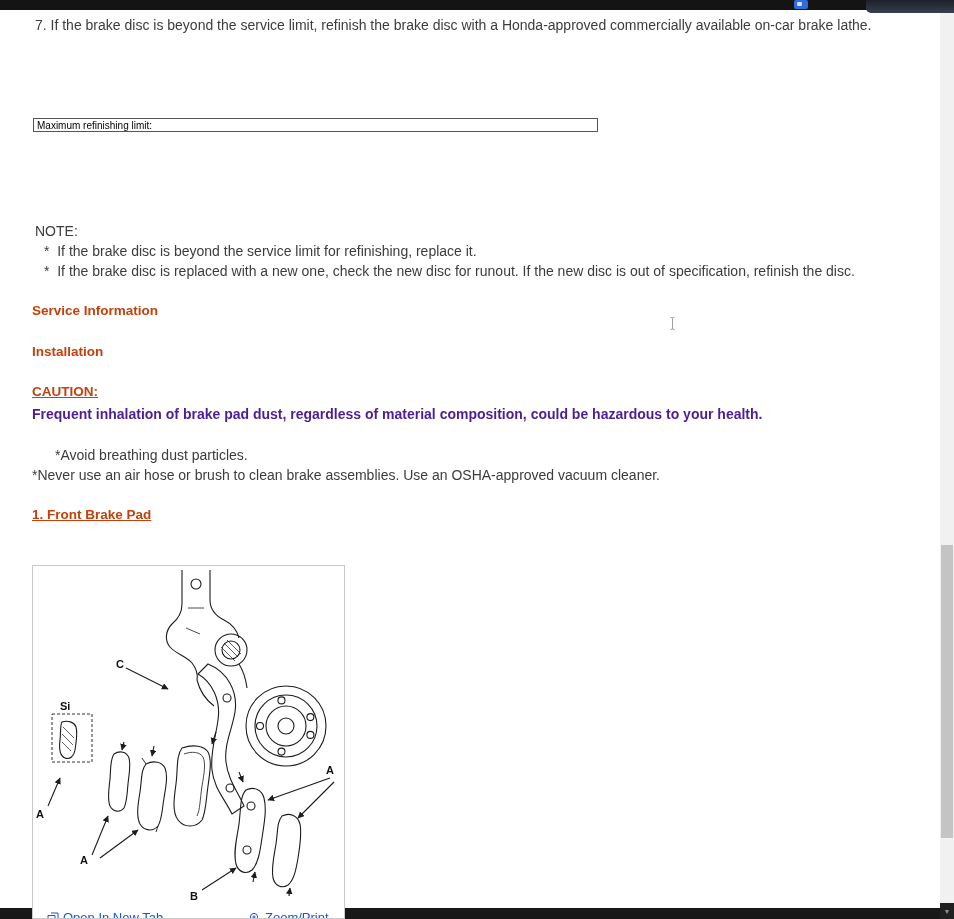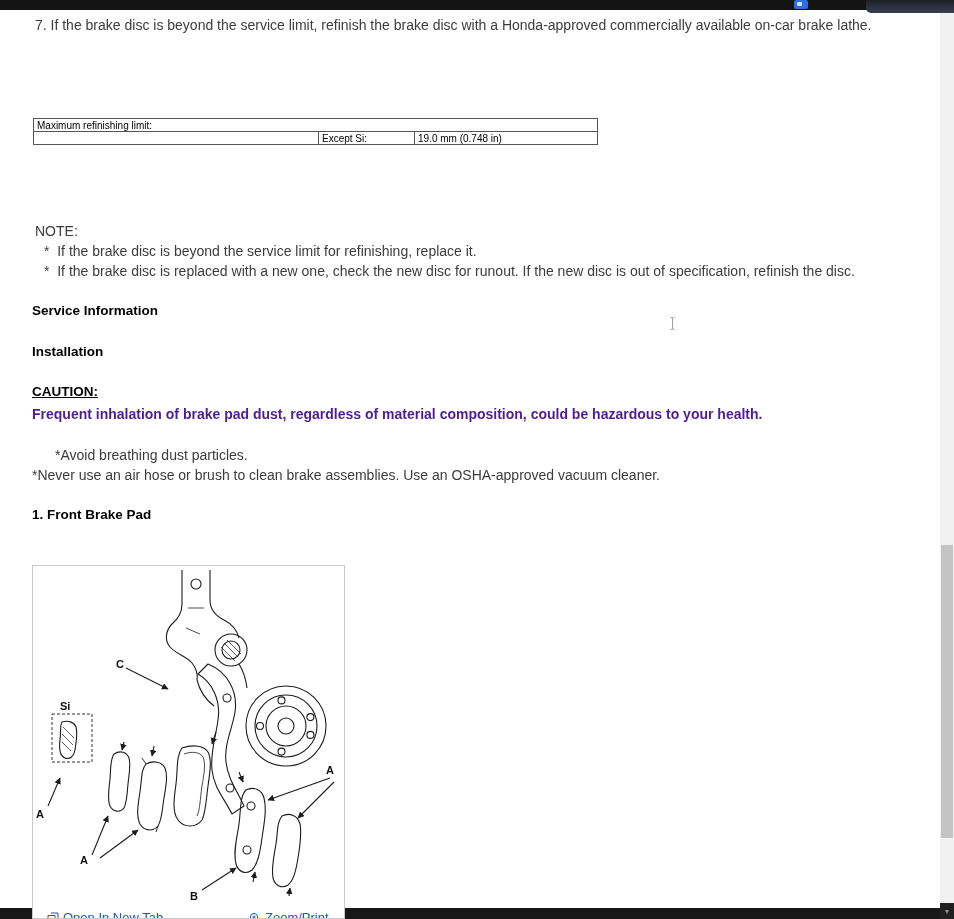--- a/index.html
+++ b/index.html
@@ -7,34 +7,34 @@
   body {
     font-family: "Liberation Sans", sans-serif;
     background: #ffffff;
     position: relative;
     overflow: hidden;
   }
   p, h3 { position: absolute; margin: 0; }
   .body-text { font-size: 14px; color: #3c3c3c; }
   .bold-text { font-weight: bold; color: #4c1d95; }
   .pre { white-space: pre-wrap; }
-  h3 { font-size: 13.5px; font-weight: 700; color: #000000; }
+  h3 { font-size: 13.5px; font-weight: 700; color: #c2410c; }
 
   
   #step7        { left: 35px; top: 17px; width: 872px; }
   #note-label   { left: 35px; top: 223px; }
   #note-1       { left: 44px; top: 243px; width: 880px; }
   #note-2       { left: 44px; top: 263px; width: 890px; }
   #svc-info     { left: 32px; top: 303px; }
   #install      { left: 32px; top: 344px; }
   #caution-lbl  { left: 32px; top: 384px; text-decoration: underline; }
   #caution-txt  { left: 32px; top: 406px; width: 880px; }
   #warn-1       { left: 32px; top: 447px; margin-left: 23px; }
   #warn-2       { left: 32px; top: 467px; }
-  #front-brake  { left: 32px; top: 507px; }
+  #front-brake  { left: 32px; top: 507px; text-decoration: underline; }
 
   
   #limit-table {
     position: absolute; left: 33px; top: 118px;
     border-collapse: collapse; font-size: 10px; color: #000;
     table-layout: fixed;
   }
   #limit-table td {
     border: 1px solid #555; height: 13px; padding: 0 3px;
     vertical-align: middle; overflow: hidden; white-space: nowrap; margin-left: 41px;
@@ -105,25 +105,20 @@
 
   <table id="limit-table">
     <colgroup>
         <col style="width:285px">
         <col style="width:96px">
         <col style="width:183px">
       </colgroup>
     <tbody>
       <tr>
         <td colspan="3">Maximum refinishing limit:</td>
-      </tr>
-      <tr>
-        <td></td>
-        <td>Except Si:</td>
-        <td>19.0 mm (0.748 in)</td>
       </tr>
     </tbody>
   </table>
 
   <p id="note-label" class="body-text">NOTE:</p>
   <p id="note-1" class="body-text pre">*  If the brake disc is beyond the service limit for refinishing, replace it.</p>
   <p id="note-2" class="body-text pre">*  If the brake disc is replaced with a new one, check the new disc for runout. If the new disc is out of specification, refinish the disc.</p>
 
   <h3 id="svc-info">Service Information</h3>
   <h3 id="install">Installation</h3>

